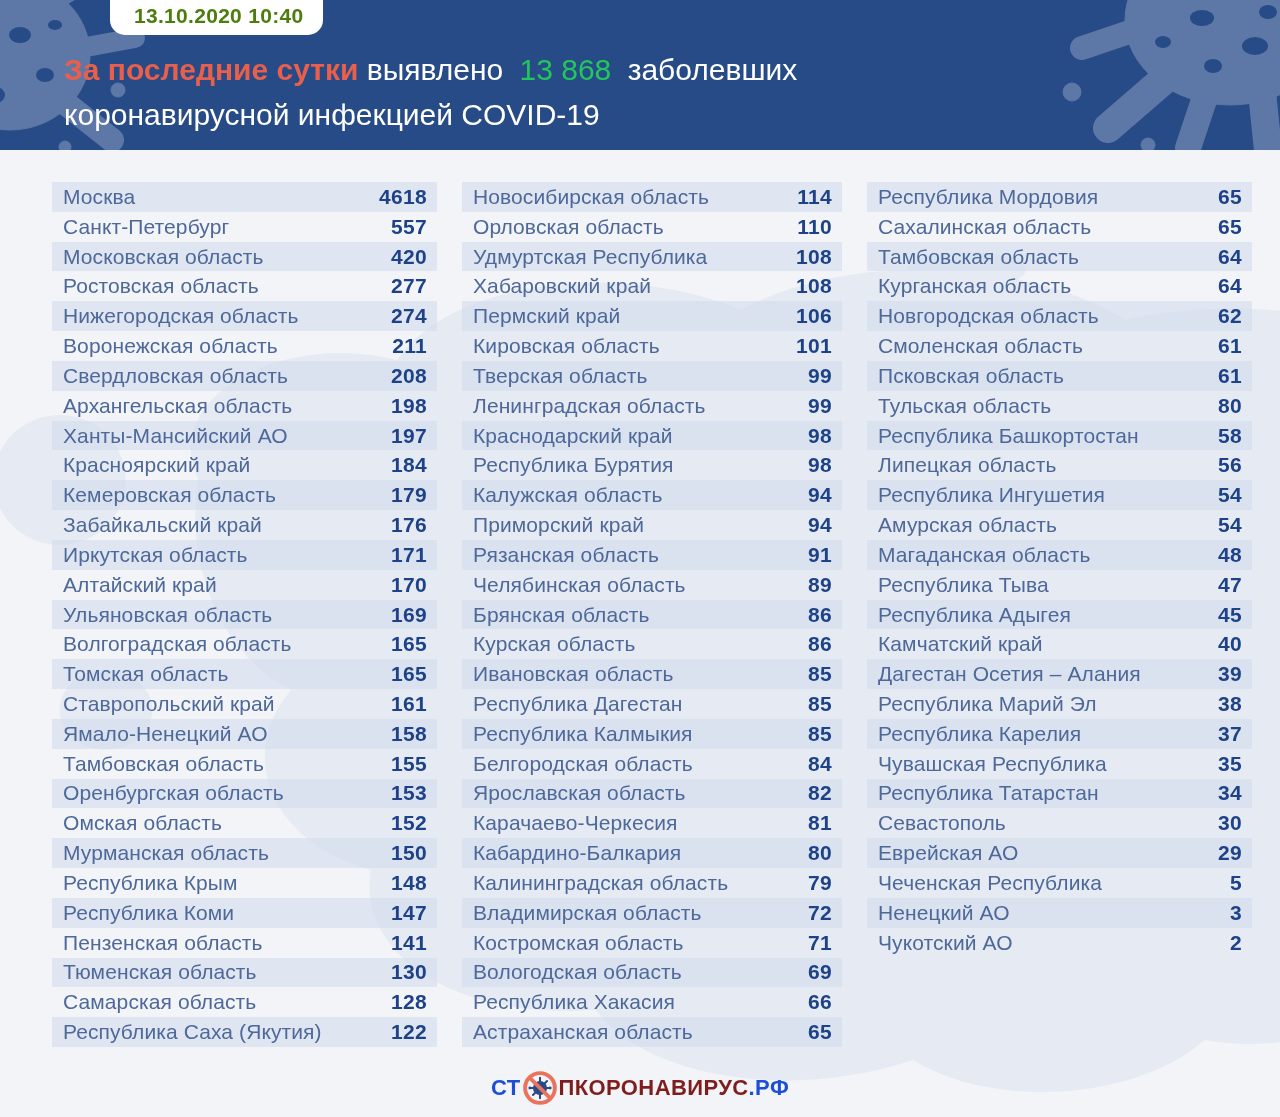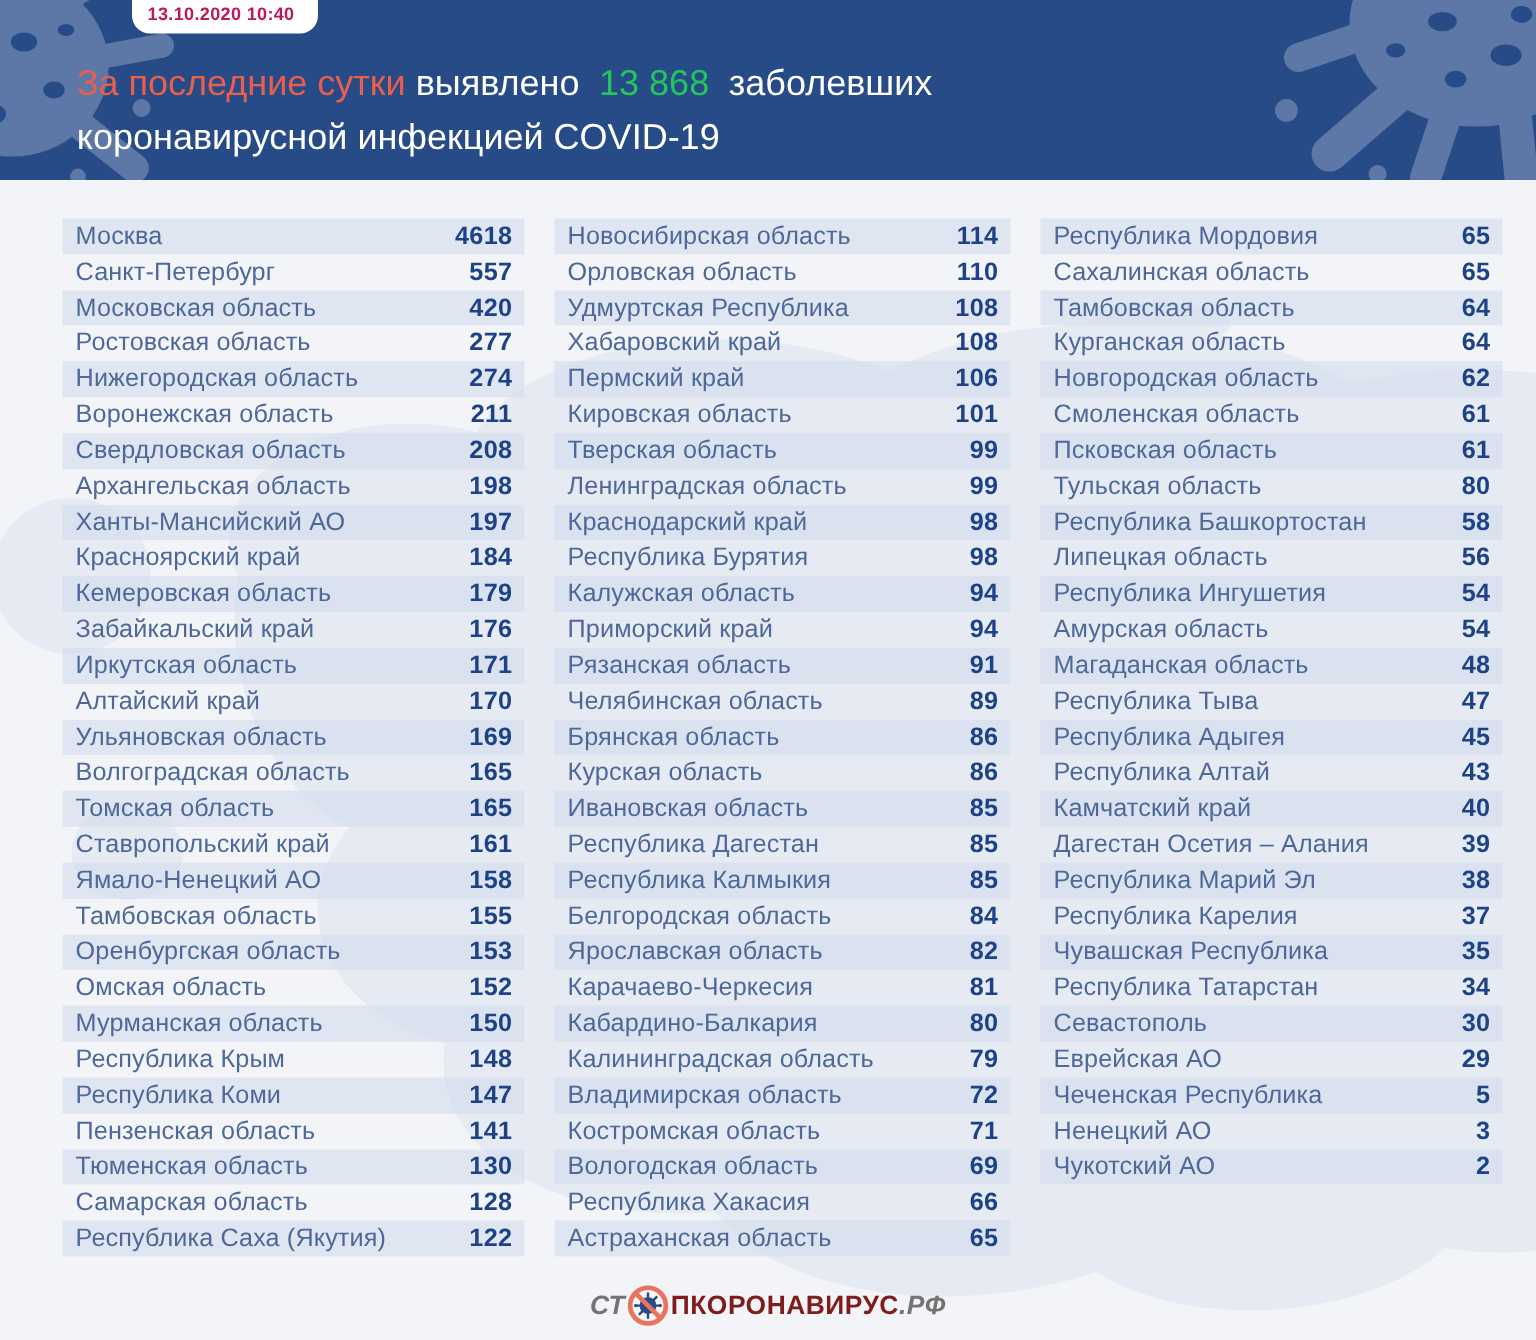--- a/index.html
+++ b/index.html
@@ -15,33 +15,33 @@
     margin:0 auto;
   }
   
   .header{
     position:absolute;top:0;left:0;width:1280px;height:150px;
     background:#274b86;
   }
   .header-decor{position:absolute;top:0;left:0;}
   .date-badge{
     position:absolute;top:0;left:110px;
-    background:#ffffff;color:#be185d;
-    font-size:15px;font-weight:700;
-    padding:4px 20px 7px 13px;
+    background:#ffffff;color:#4d7c0f;
+    font-size:21px;font-weight:700;
+    padding:4px 20px 7px 24px;
     border-radius:0 0 15px 15px;
     letter-spacing:0.3px;
     z-index:3;
   }
   .headline{
     position:absolute;left:64px;top:47px;
     font-size:30px;line-height:45px;color:#ffffff;
     z-index:2;white-space:nowrap;
   }
-  .headline .accent{color:#e8604c;font-weight:400;}
+  .headline .accent{color:#e8604c;font-weight:700;}
   .headline .num-accent{color:#22c55e;font-weight:400;margin:0 8px;text-align:right;}
   
   .map{position:absolute;top:150px;left:0;z-index:0;opacity:0.6;}
   
   .regions-table{
     position:absolute;top:182px;left:52px;z-index:1;
     display:flex;gap:25px;
   }
   .col{width:385px;}
   .col:nth-child(2){width:380px;}
@@ -61,21 +61,21 @@
   }
   
   .footer-logo{
     position:absolute;top:1068px;left:0;width:1280px;height:40px;
     display:flex;justify-content:center;align-items:center;
     z-index:2;
   }
   .footer-logo .txt{
     font-size:22px;font-weight:800;letter-spacing:0.4px;white-space:nowrap;
   }
-  .logo-orange{color:#737373;font-style:italic;}
+  .logo-orange{color:#1d4ed8;}
   .logo-navy{color:#7f1d1d;}
   .no-virus{margin:0 1px;display:block;}
 </style>
 </head>
 <body>
 
 <div class="canvas">
 
   <div class="header">
     <svg class="header-decor" width="1280" height="150" viewBox="0 0 1280 150">
@@ -438,24 +438,20 @@
         </div>
         <div class="row">
           <span class="region">Республика Тыва</span>
           <span class="num">47</span>
         </div>
         <div class="row">
           <span class="region">Республика Адыгея</span>
           <span class="num">45</span>
         </div>
         <div class="row">
-          <span class="region">Республика Алтай</span>
-          <span class="num">43</span>
-        </div>
-        <div class="row">
           <span class="region">Камчатский край</span>
           <span class="num">40</span>
         </div>
         <div class="row">
           <span class="region">Дагестан Осетия – Алания</span>
           <span class="num">39</span>
         </div>
         <div class="row">
           <span class="region">Республика Марий Эл</span>
           <span class="num">38</span>

